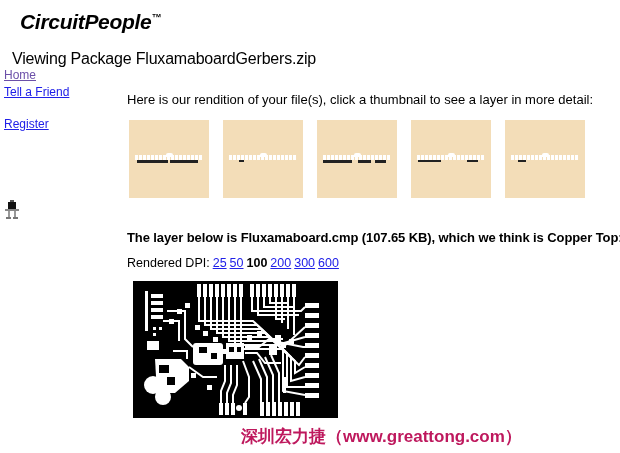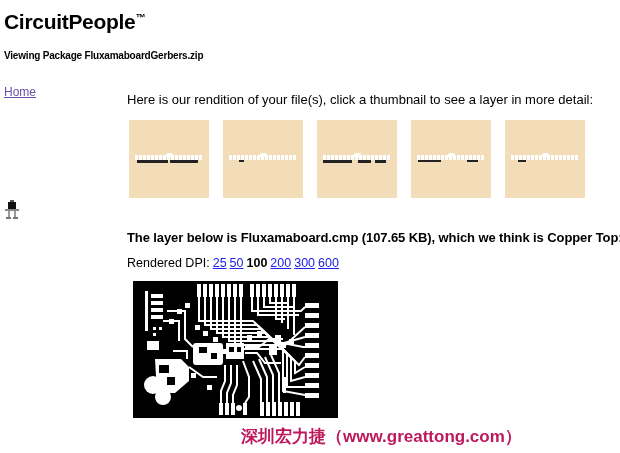--- a/index.html
+++ b/index.html
@@ -13,47 +13,48 @@
     position: relative;
     overflow: hidden;
     font-family: "Liberation Sans", sans-serif;
     color: #000000;
     -webkit-font-smoothing: antialiased;
   }
 
   
   .site-title {
     position: absolute;
-    left: 4px;
+    left: 20px;
     top: 10px;
     font-size: 21px;
     font-weight: bold;
     letter-spacing: -0.3px;
     white-space: nowrap;
+    font-style: italic;
   }
   .site-title .tm {
     font-size: 10px;
     vertical-align: super;
     font-weight: bold;
   }
   .page-heading {
     position: absolute;
-    left: 4px;
+    left: 12px;
     top: 50px;
-    font-size: 10px;
-    font-weight: bold;
+    font-size: 16px;
+    font-weight: normal;
     letter-spacing: -0.2px;
     white-space: nowrap;
   }
 
   
   .sidebar {
     position: absolute;
     left: 4px;
-    top: 84px;
+    top: 67px;
     width: 115px;
   }
   .nav-link {
     display: block;
     font-size: 12px;
     line-height: 17px;
     color: #2020e8;
     text-decoration: underline;
     white-space: nowrap;
     cursor: pointer;
@@ -199,21 +200,23 @@
 <body>
 
 <div class="site-title">
   <span>CircuitPeople</span><span class="tm">™</span>
 </div>
 
 <div class="page-heading">Viewing Package FluxamaboardGerbers.zip</div>
 
 <nav class="sidebar">
   <a class="nav-link visited">Home</a>
+  <a class="nav-link">Tell a Friend</a>
   <div class="nav-gap"></div>
+  <a class="nav-link">Register</a>
 </nav>
 
 <div class="robot-icon">
   <svg width="16" height="20" viewBox="0 0 16 20">
     <rect x="6" y="0" width="4" height="2" fill="#555"></rect>
     <rect x="4" y="2" width="8" height="7" fill="#111"></rect>
     <rect x="1" y="9" width="14" height="2" fill="#888"></rect>
     <rect x="4" y="11" width="2" height="6" fill="#999"></rect>
     <rect x="10" y="11" width="2" height="6" fill="#999"></rect>
     <rect x="2" y="17" width="5" height="2" fill="#777"></rect>

